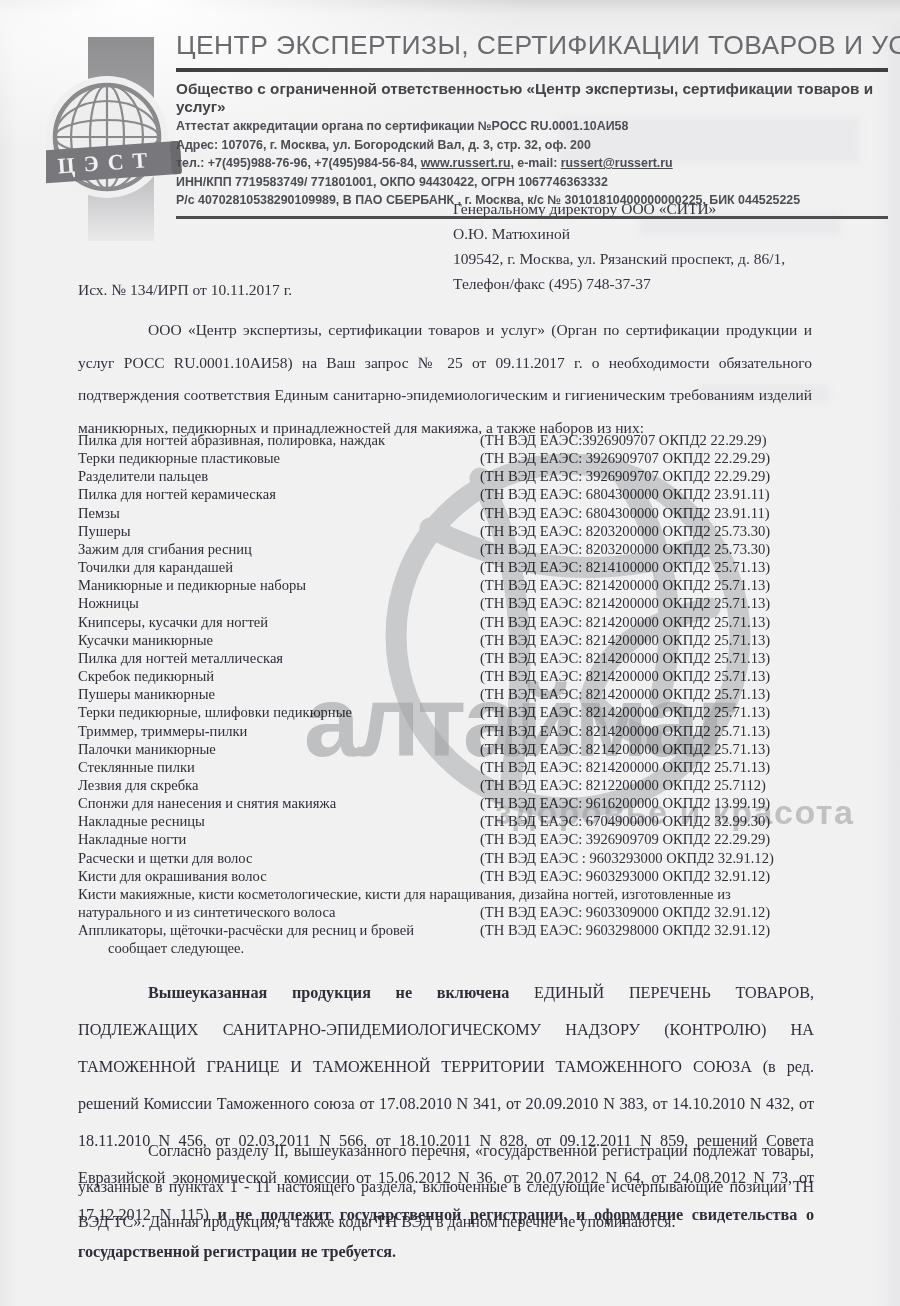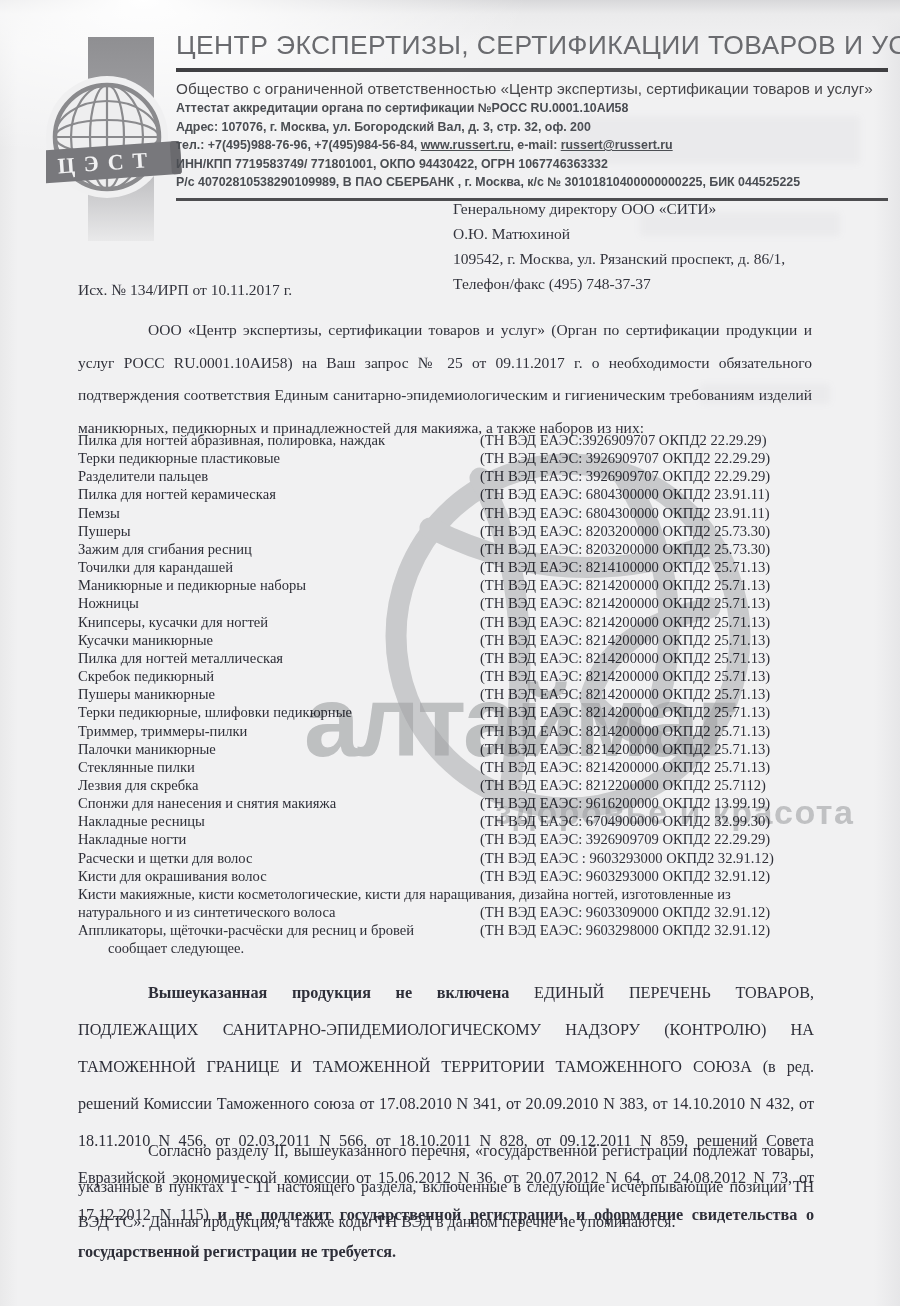--- a/index.html
+++ b/index.html
@@ -12,21 +12,21 @@
       linear-gradient(90deg,#e9e9ea 0px,rgba(241,241,242,0) 18px),
       #f1f1f2;
     font-family:"Liberation Serif",serif;color:#30313a;
   }
   .abs{position:absolute;}
   
   .logo-svg{position:absolute;left:46px;top:35px;width:150px;height:230px;}
   .header-text{position:absolute;left:176px;top:30px;width:712px;font-family:"Liberation Sans",sans-serif;}
   .org-title{font-size:26.5px;color:#6a6b6f;letter-spacing:.4px;white-space:nowrap;}
   .rule1{height:4px;background:linear-gradient(90deg,#3f3f42,#565659 40%,#3f3f42);margin-top:7px;}
-  .org-full{font-size:15.3px;font-weight:normal;color:#454549;margin-top:8px;}
+  .org-full{font-size:15.3px;font-weight:bold;color:#454549;margin-top:8px;}
   .hsmall{font-size:12.4px;font-weight:bold;color:#4a4d52;line-height:16.6px;margin-top:2px;}
   .hsmall a{color:#4a4d52;text-decoration:underline;}
   .rule2{height:3px;background:#4d4d50;margin-top:7px;}
   
   .recipient{left:453px;top:196px;font-size:15.5px;line-height:25px;color:#33343d;}
   .ref-line{left:78px;top:281px;font-size:15.5px;color:#33343d;}
   .intro{left:78px;top:314px;width:734px;font-size:15.5px;line-height:32.5px;text-align:justify;text-indent:70px;color:#30313a;}
   .products{left:78px;top:431px;width:760px;font-size:14.6px;line-height:18.15px;color:#2e2f38;}
   .p-row{display:flex;align-items:center;}
   .p-name{flex:0 0 402px;white-space:nowrap;}

